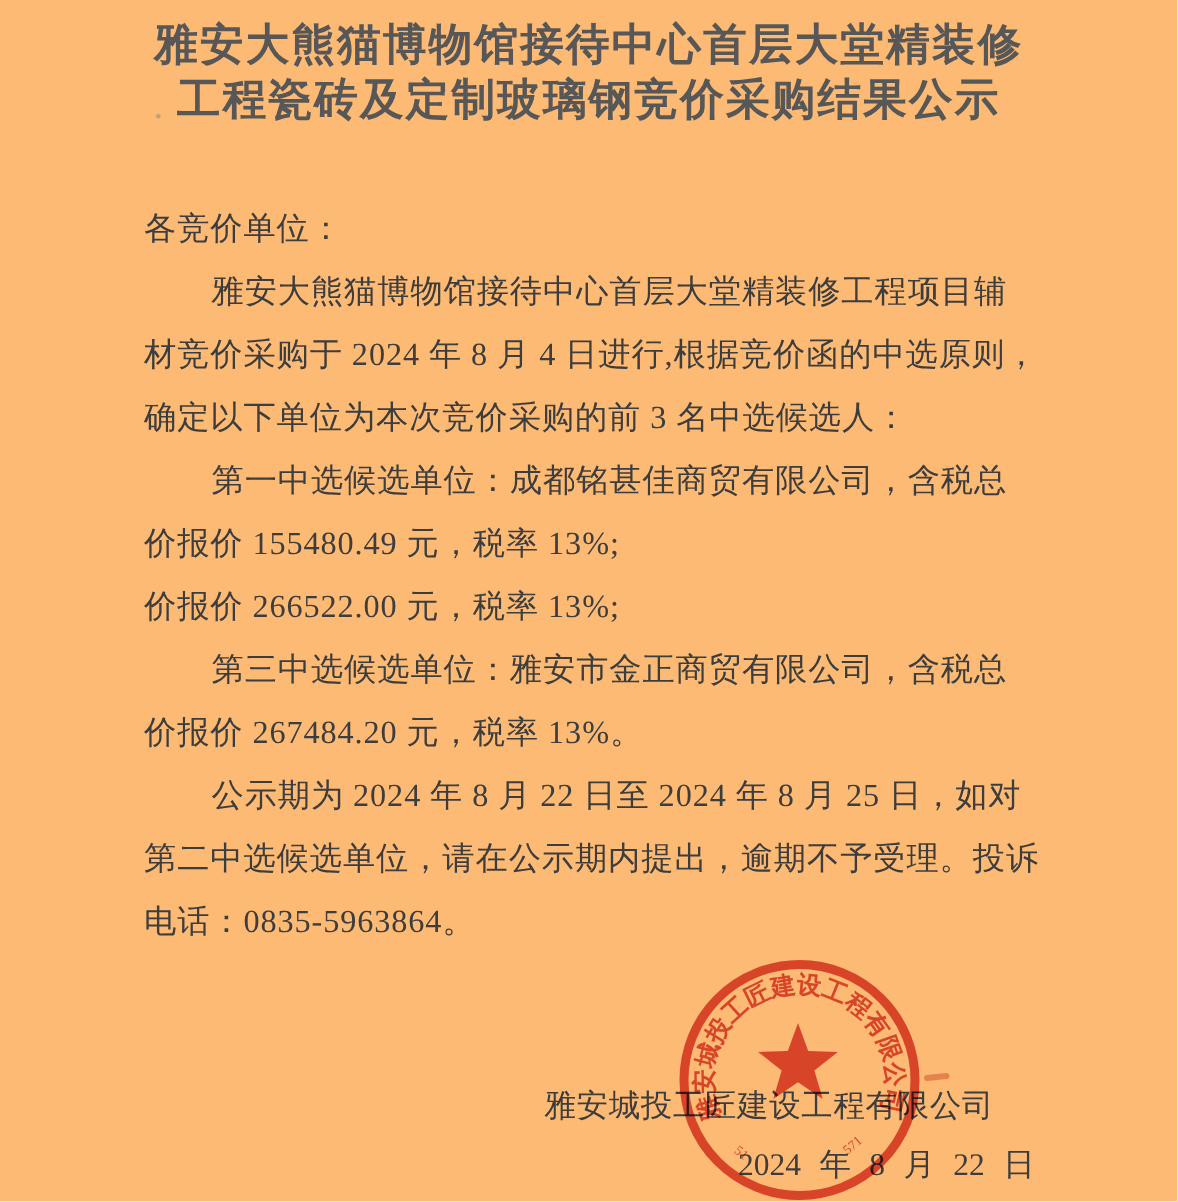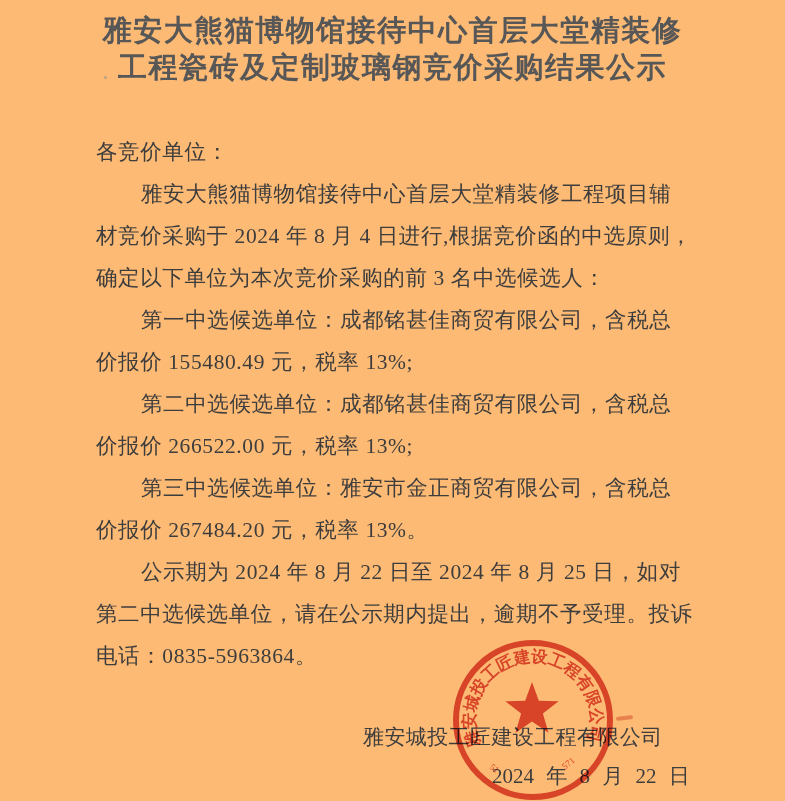--- a/index.html
+++ b/index.html
@@ -96,21 +96,20 @@
 
   <span class="scan-dot"></span>
 
   <div class="body-text">
     <div class="line">各竞价单位：</div>
     <div class="line indent">雅安大熊猫博物馆接待中心首层大堂精装修工程项目辅</div>
     <div class="line">材竞价采购于 2024 年 8 月 4 日进行,根据竞价函的中选原则，</div>
     <div class="line">确定以下单位为本次竞价采购的前 3 名中选候选人：</div>
     <div class="line indent">第一中选候选单位：成都铭甚佳商贸有限公司，含税总</div>
     <div class="line">价报价 155480.49 元，税率 13%;</div>
-    <div class="line indent">第二中选候选单位：成都铭甚佳商贸有限公司，含税总</div>
     <div class="line">价报价 266522.00 元，税率 13%;</div>
     <div class="line indent">第三中选候选单位：雅安市金正商贸有限公司，含税总</div>
     <div class="line">价报价 267484.20 元，税率 13%。</div>
     <div class="line indent">公示期为 2024 年 8 月 22 日至 2024 年 8 月 25 日，如对</div>
     <div class="line">第二中选候选单位，请在公示期内提出，逾期不予受理。投诉</div>
     <div class="line">电话：0835-5963864。</div>
   </div>
 
   <div class="signature">雅安城投工匠建设工程有限公司</div>
   <div class="sign-date">2024 年 8 月 22 日</div>

